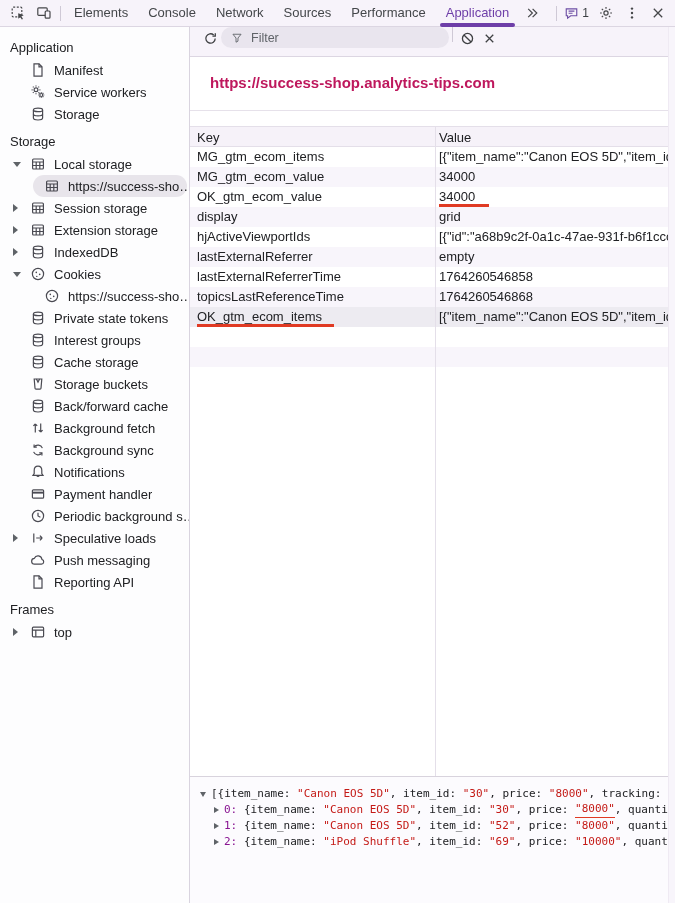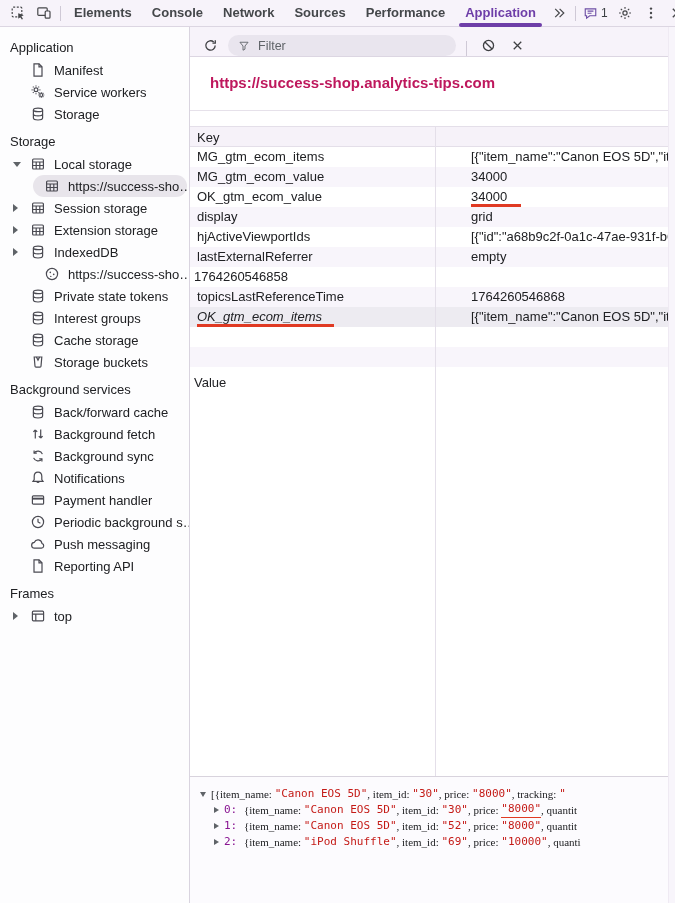--- a/index.html
+++ b/index.html
@@ -13,21 +13,21 @@
 
   
   .tabbar {
     height:27px; display:flex; align-items:center;
     background:#f7f3fa; border-bottom:1px solid #dcd6e2; padding-left:5px;
   }
   .tb-btn { width:26px; height:26px; display:flex; align-items:center; justify-content:center; flex:0 0 auto; }
   .tb-btn svg { width:16px; height:16px; stroke:#46474a; fill:none; stroke-width:1.2; }
   .vsep { width:1px; height:15px; background:#cfc9d6; margin:0 3px; flex:0 0 auto; }
   .tabs { display:flex; height:27px; align-items:stretch; }
-  .tab { position:relative; padding:0 10px; line-height:26px; color:#44474a; cursor:default; white-space:nowrap;font-weight:bold; }
+  .tab { position:relative; padding:0 10px; line-height:26px; color:#44474a; cursor:default; white-space:nowrap; }
   .tab.active { color:#6e3ea8; }
   .tab.active::after { content:''; position:absolute; left:4px; right:4px; bottom:0; height:3.5px; border-radius:4px; background:#6e3ea8; }
   .tb-right { margin-left:auto; display:flex; align-items:center; padding-right:4px; }
   .issues { display:flex; align-items:center; gap:3px; padding:0 4px; }
   .issues svg { width:15px; height:15px; stroke:#6e4fa5; fill:none; stroke-width:1.2; }
   .issues-num { color:#3c4043; font-size:12px; }
 
   
   .content { display:flex; height:876px; }
   .sidebar {
@@ -43,21 +43,21 @@
   .tri { width:0; height:0; display:inline-block; }
   .tri.right { border-top:4px solid transparent; border-bottom:4px solid transparent; border-left:5.5px solid #5f6368; }
   .tri.down { border-left:4.5px solid transparent; border-right:4.5px solid transparent; border-top:5.5px solid #5f6368; }
   .s-icon { width:16px; height:16px; flex:0 0 16px; margin-right:8px; display:flex; }
   .s-icon svg { width:16px; height:16px; stroke:#4a4a52; fill:none; stroke-width:1.2; }
   .s-label { overflow:hidden; text-overflow:clip;text-align:center; }
 
   
   .main { flex:1; display:flex; flex-direction:column; min-width:0; background:#fff; }
   .toolbar {
-    height:30px; flex:0 0 30px; display:flex; align-items:flex-end; gap:7px;
+    height:30px; flex:0 0 30px; display:flex; align-items:flex-start; 
     background:#f7f3fa; border-bottom:1px solid #dcd6e2; padding:0 9px;
   }
   .tool-btn { width:22px; height:22px; display:flex; align-items:center; justify-content:center; }
   .tool-btn svg { width:15px; height:15px; stroke:#3f4043; fill:none; stroke-width:1.4; }
   .filter-pill {
     width:228px; height:21px; border-radius:11px; background:#e9e5ee;
     display:flex; align-items:center; gap:6px; padding:0 10px;
   }
   .filter-pill svg { width:12px; height:12px; stroke:#5f6368; fill:none; stroke-width:1.2; flex:0 0 12px; }
   .filter-pill input {
@@ -66,46 +66,46 @@
   }
   .filter-pill input::placeholder { color:#5f6368; }
 
   .origin { background:#fff; border-bottom:1px solid #e6e1ea; padding:16px 0 17px 20px; }
   .origin h1 { margin:0; font-size:15px; line-height:20px; font-weight:700; color:#be185d; }
 
   .grid-wrap { flex:1; position:relative; overflow:hidden; }
   .grid { margin-top:15px; }
   .grid-header {
     display:flex; height:21px; line-height:21px; background:#f6f2f9;
-    border-top:1px solid #e4dfe9; border-bottom:1px solid #e4dfe9; color:#202124;flex-direction:column;
+    border-top:1px solid #e4dfe9; border-bottom:1px solid #e4dfe9; color:#202124;
   }
   .col-key { width:245px; flex:0 0 245px; padding-left:7px; }
   .col-val { flex:1; padding-left:4px; min-width:0; }
-  .grow { display:flex; height:20px; line-height:20px;gap:32px; }
+  .grow { display:flex; height:20px; line-height:20px; }
   .grow.stripe { background:#f8f5fb; }
   .grow.selected { background:#edebf1; }
   .cell { white-space:nowrap; overflow:hidden; }
   .vdiv { position:absolute; left:245px; top:15px; bottom:0; width:1px; background:#e4dfe9; }
 
   .annot { border-bottom:3px solid #e03a23; }
   .annot.pad-sm { padding-right:14px; }
-  .annot.pad-md { padding-right:12px;font-style:italic; }
+  .annot.pad-md { padding-right:12px; }
 
   
   .preview {
     flex:0 0 127px; height:127px; border-top:1px solid #d8d3dd; background:#fcfbfe;
     padding:9px 0 0 10px; overflow:hidden;
     font-family:"DejaVu Sans Mono", monospace; font-size:11px; line-height:16px; color:#202124;
   }
   .pline { white-space:pre; overflow:hidden; height:16px; display:flex; align-items:center; }
   .pline.child { padding-left:14px; }
   .ptri { flex:0 0 auto; margin-right:5px; }
   .ptri.right { width:0;height:0; border-top:3.5px solid transparent; border-bottom:3.5px solid transparent; border-left:5px solid #5f6368; }
   .ptri.down { width:0;height:0; border-left:3.5px solid transparent; border-right:3.5px solid transparent; border-top:5px solid #5f6368; }
-  .c-p { color:#202124;font-family:Liberation Serif, serif; }
+  .c-p { color:#202124; }
   .c-s { color:#c41a16; }
   .c-i { color:#881391; }
   .ru { border-bottom:3px solid #e03a23; }
 
   .gutter { position:absolute; right:0; top:27px; bottom:0; width:7px; background:#f8f5fb; border-left:1px solid #efeaf3; }
 </style>
 </head>
 <body>
 
 <div class="app">
@@ -259,30 +259,44 @@
           <span class="s-icon">
             <svg viewBox="0 0 16 16">
               <ellipse cx="8" cy="3.9" rx="4.6" ry="1.8"></ellipse>
               <path d="M3.4 3.9v8.2c0 1 2.1 1.9 4.6 1.9s4.6-.9 4.6-1.9V3.9"></path>
               <path d="M3.4 8c0 1 2.1 1.9 4.6 1.9S12.6 9 12.6 8"></path>
             </svg>
           </span>
           <span class="s-label">IndexedDB</span>
         </div>
         <div class="s-item">
-          <span class="ind"></span>
-          <span class="arrow"></span>
+          <span class="arrow">
+            <span class="tri down"></span>
+          </span>
           <span class="s-icon">
             <svg viewBox="0 0 16 16">
               <circle cx="8" cy="8" r="5.6"></circle>
               <circle cx="6.3" cy="6.4" r=".8" fill="#4a4a52" stroke="none"></circle>
               <circle cx="9.7" cy="8.4" r=".8" fill="#4a4a52" stroke="none"></circle>
               <circle cx="6.8" cy="10.4" r=".7" fill="#4a4a52" stroke="none"></circle>
             </svg>
           </span>
+          <span class="s-label">Cookies</span>
+        </div>
+        <div class="s-item">
+          <span class="ind"></span>
+          <span class="arrow"></span>
+          <span class="s-icon">
+            <svg viewBox="0 0 16 16">
+              <circle cx="8" cy="8" r="5.6"></circle>
+              <circle cx="6.3" cy="6.4" r=".8" fill="#4a4a52" stroke="none"></circle>
+              <circle cx="9.7" cy="8.4" r=".8" fill="#4a4a52" stroke="none"></circle>
+              <circle cx="6.8" cy="10.4" r=".7" fill="#4a4a52" stroke="none"></circle>
+            </svg>
+          </span>
           <span class="s-label">https://success-sho…</span>
         </div>
         <div class="s-item">
           <span class="arrow"></span>
           <span class="s-icon">
             <svg viewBox="0 0 16 16">
               <ellipse cx="8" cy="3.9" rx="4.6" ry="1.8"></ellipse>
               <path d="M3.4 3.9v8.2c0 1 2.1 1.9 4.6 1.9s4.6-.9 4.6-1.9V3.9"></path>
               <path d="M3.4 8c0 1 2.1 1.9 4.6 1.9S12.6 9 12.6 8"></path>
             </svg>
@@ -314,21 +328,20 @@
         <div class="s-item">
           <span class="arrow"></span>
           <span class="s-icon">
             <svg viewBox="0 0 16 16">
               <path d="M4.2 3h7.6l-.8 9.3a1 1 0 0 1-1 .9H6a1 1 0 0 1-1-.9z"></path>
               <path d="M6.4 3l1.6 3.1L9.6 3"></path>
             </svg>
           </span>
           <span class="s-label">Storage buckets</span>
         </div>
-        <h3 class="sect-title">Background services</h3>
         <div class="s-item">
           <span class="arrow"></span>
           <span class="s-icon">
             <svg viewBox="0 0 16 16">
               <ellipse cx="8" cy="3.9" rx="4.6" ry="1.8"></ellipse>
               <path d="M3.4 3.9v8.2c0 1 2.1 1.9 4.6 1.9s4.6-.9 4.6-1.9V3.9"></path>
               <path d="M3.4 8c0 1 2.1 1.9 4.6 1.9S12.6 9 12.6 8"></path>
             </svg>
           </span>
           <span class="s-label">Back/forward cache</span>
@@ -374,20 +387,31 @@
         </div>
         <div class="s-item">
           <span class="arrow"></span>
           <span class="s-icon">
             <svg viewBox="0 0 16 16">
               <circle cx="8" cy="8" r="5.6"></circle>
               <path d="M8 4.8V8l2.4 1.3"></path>
             </svg>
           </span>
           <span class="s-label">Periodic background s…</span>
+        </div>
+        <div class="s-item">
+          <span class="arrow">
+            <span class="tri right"></span>
+          </span>
+          <span class="s-icon">
+            <svg viewBox="0 0 16 16">
+              <path d="M3.8 3.5v9M6.2 8h6M12.2 8 9.9 5.7M12.2 8l-2.3 2.3"></path>
+            </svg>
+          </span>
+          <span class="s-label">Speculative loads</span>
         </div>
         <div class="s-item">
           <span class="arrow"></span>
           <span class="s-icon">
             <svg viewBox="0 0 16 16">
               <path d="M4.8 12.2h6.6a2.5 2.5 0 0 0 .5-4.9 3.9 3.9 0 0 0-7.5-1 2.9 2.9 0 0 0 .4 5.9z"></path>
             </svg>
           </span>
           <span class="s-label">Push messaging</span>
         </div>
@@ -473,20 +497,21 @@
               </div>
               <div class="grow">
                 <div class="cell col-key">hjActiveViewportIds</div>
                 <div class="cell col-val">[{"id":"a68b9c2f-0a1c-47ae-931f-b6f1ccc6…</div>
               </div>
               <div class="grow stripe">
                 <div class="cell col-key">lastExternalReferrer</div>
                 <div class="cell col-val">empty</div>
               </div>
               <div class="grow">
+                <div class="cell col-key">lastExternalReferrerTime</div>
                 <div class="cell col-val">1764260546858</div>
               </div>
               <div class="grow stripe">
                 <div class="cell col-key">topicsLastReferenceTime</div>
                 <div class="cell col-val">1764260546868</div>
               </div>
               <div class="grow selected">
                 <div class="cell col-key"><span class="annot pad-md">OK_gtm_ecom_items</span></div>
                 <div class="cell col-val">[{"item_name":"Canon EOS 5D","item_id":"…</div>
               </div>

